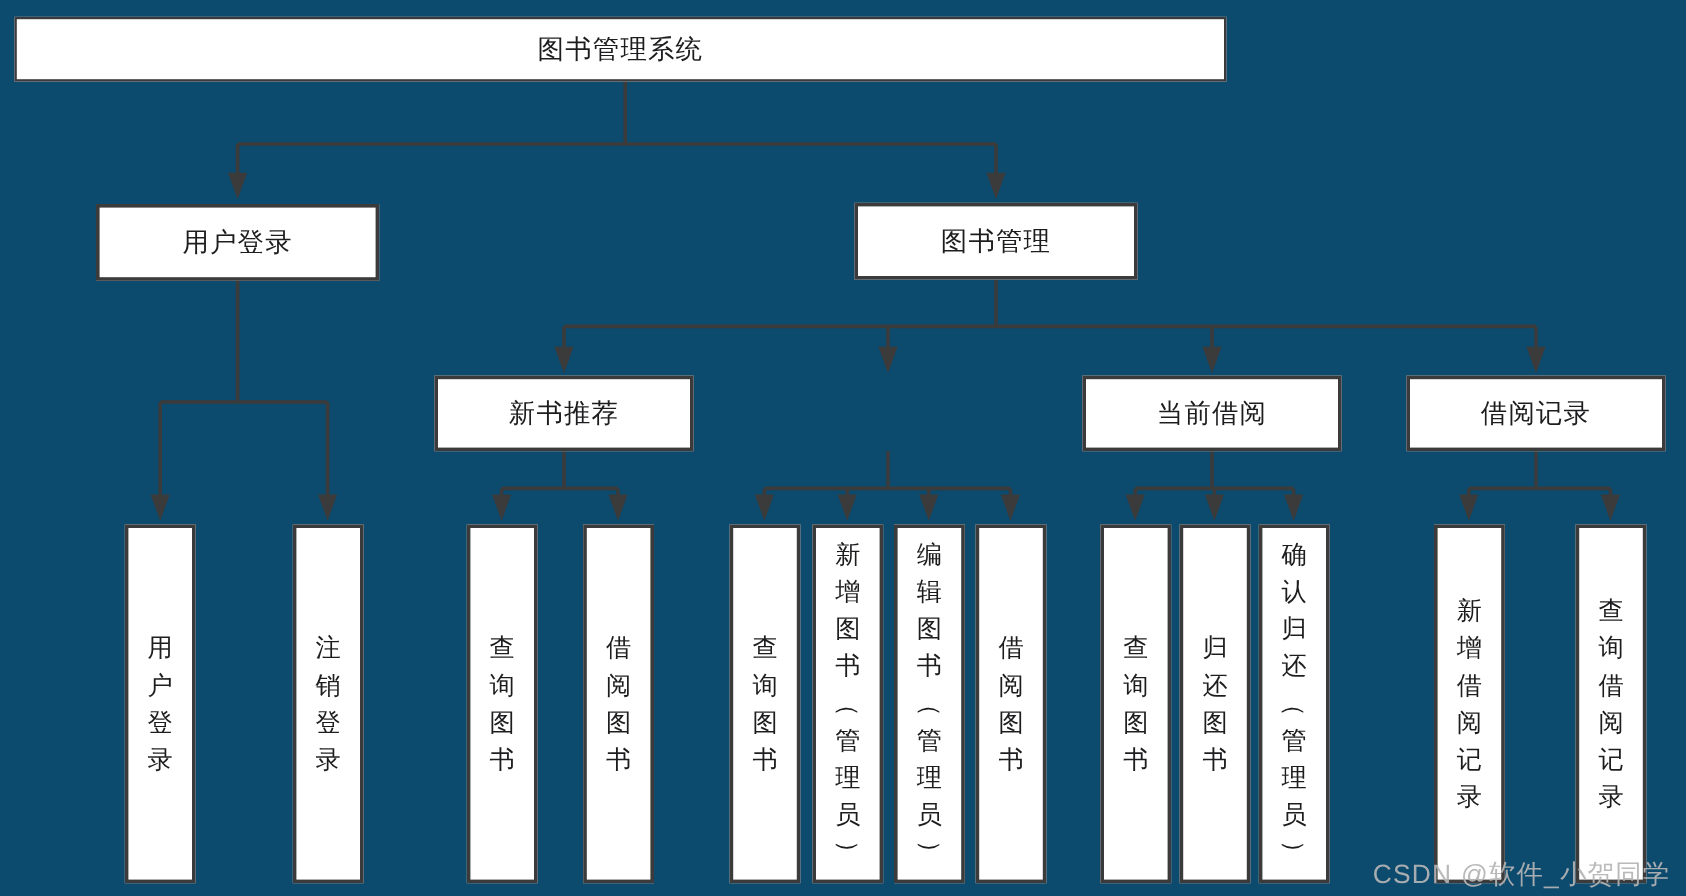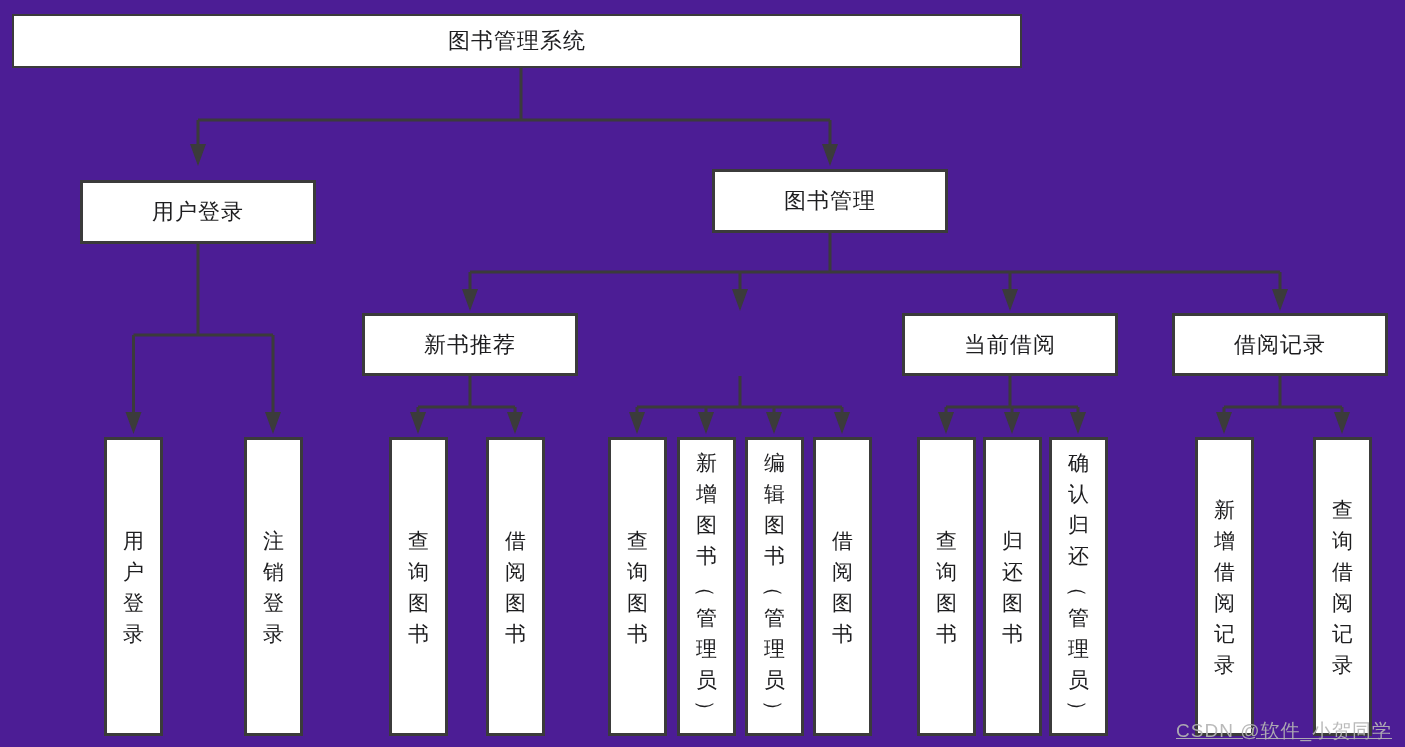--- a/index.html
+++ b/index.html
@@ -1,21 +1,21 @@
 <!DOCTYPE html>
 <html lang="zh"><head>
 <meta charset="utf-8">
 <title>图书管理系统</title>
 <style>
   html, body { margin: 0; padding: 0; background: #ffffff; }
   .canvas {
     position: relative;
     width: 1405px;
     height: 747px;
-    background: #4c1d95;
+    background: #0c4a6e;
     overflow: hidden;
     font-family: "Liberation Sans", "DejaVu Sans", sans-serif;
     color: #1d1d1f;
   }
   .wires {
     position: absolute;
     left: 0; top: 0;
     width: 1405px; height: 747px;
   }
   .box {
@@ -53,26 +53,25 @@
     font-size: 21px;
     line-height: 31px;
     height: 31px;
     text-align: center;
   }
   .vchar.rot { transform: rotate(90deg); }
   .watermark {
     position: absolute;
     right: 13px;
     bottom: 3px;
-    font-size: 19px;
+    font-size: 22px;
     letter-spacing: 1px;
     color: rgba(180, 180, 180, 0.92);
     z-index: 6;
     white-space: nowrap;
-    text-decoration: underline;
   }
 </style>
 </head>
 <body>
 
 <div class="canvas">
 
   <svg class="wires" width="1405" height="747" viewBox="0 0 1405 747" xmlns="http://www.w3.org/2000/svg">
     <g stroke="#3b3b3b" stroke-width="3" fill="none">
 
@@ -106,21 +105,21 @@
         M1070 412 L1086 412 L1078 434 Z
         M1216 412 L1232 412 L1224 434 Z
         M1334 412 L1350 412 L1342 434 Z"></path>
     </g>
   </svg>
 
   <div class="box root" style="left:12px; top:14px; width:1010px; height:54px;">
     <span class="hlabel">图书管理系统</span>
   </div>
 
-  <div class="box" style="left:80px; top:180px; width:236px; height:64px;">
+  <div class="box" style="left:80px; top:170px; width:236px; height:64px;">
     <span class="hlabel">用户登录</span>
   </div>
   <div class="box" style="left:362px; top:313px; width:216px; height:63px;">
     <span class="hlabel">新书推荐</span>
   </div>
 
   <div class="box" style="left:712px; top:169px; width:236px; height:64px;">
     <span class="hlabel">图书管理</span>
   </div>
   <div class="box" style="left:902px; top:313px; width:216px; height:63px;justify-content:center;">

